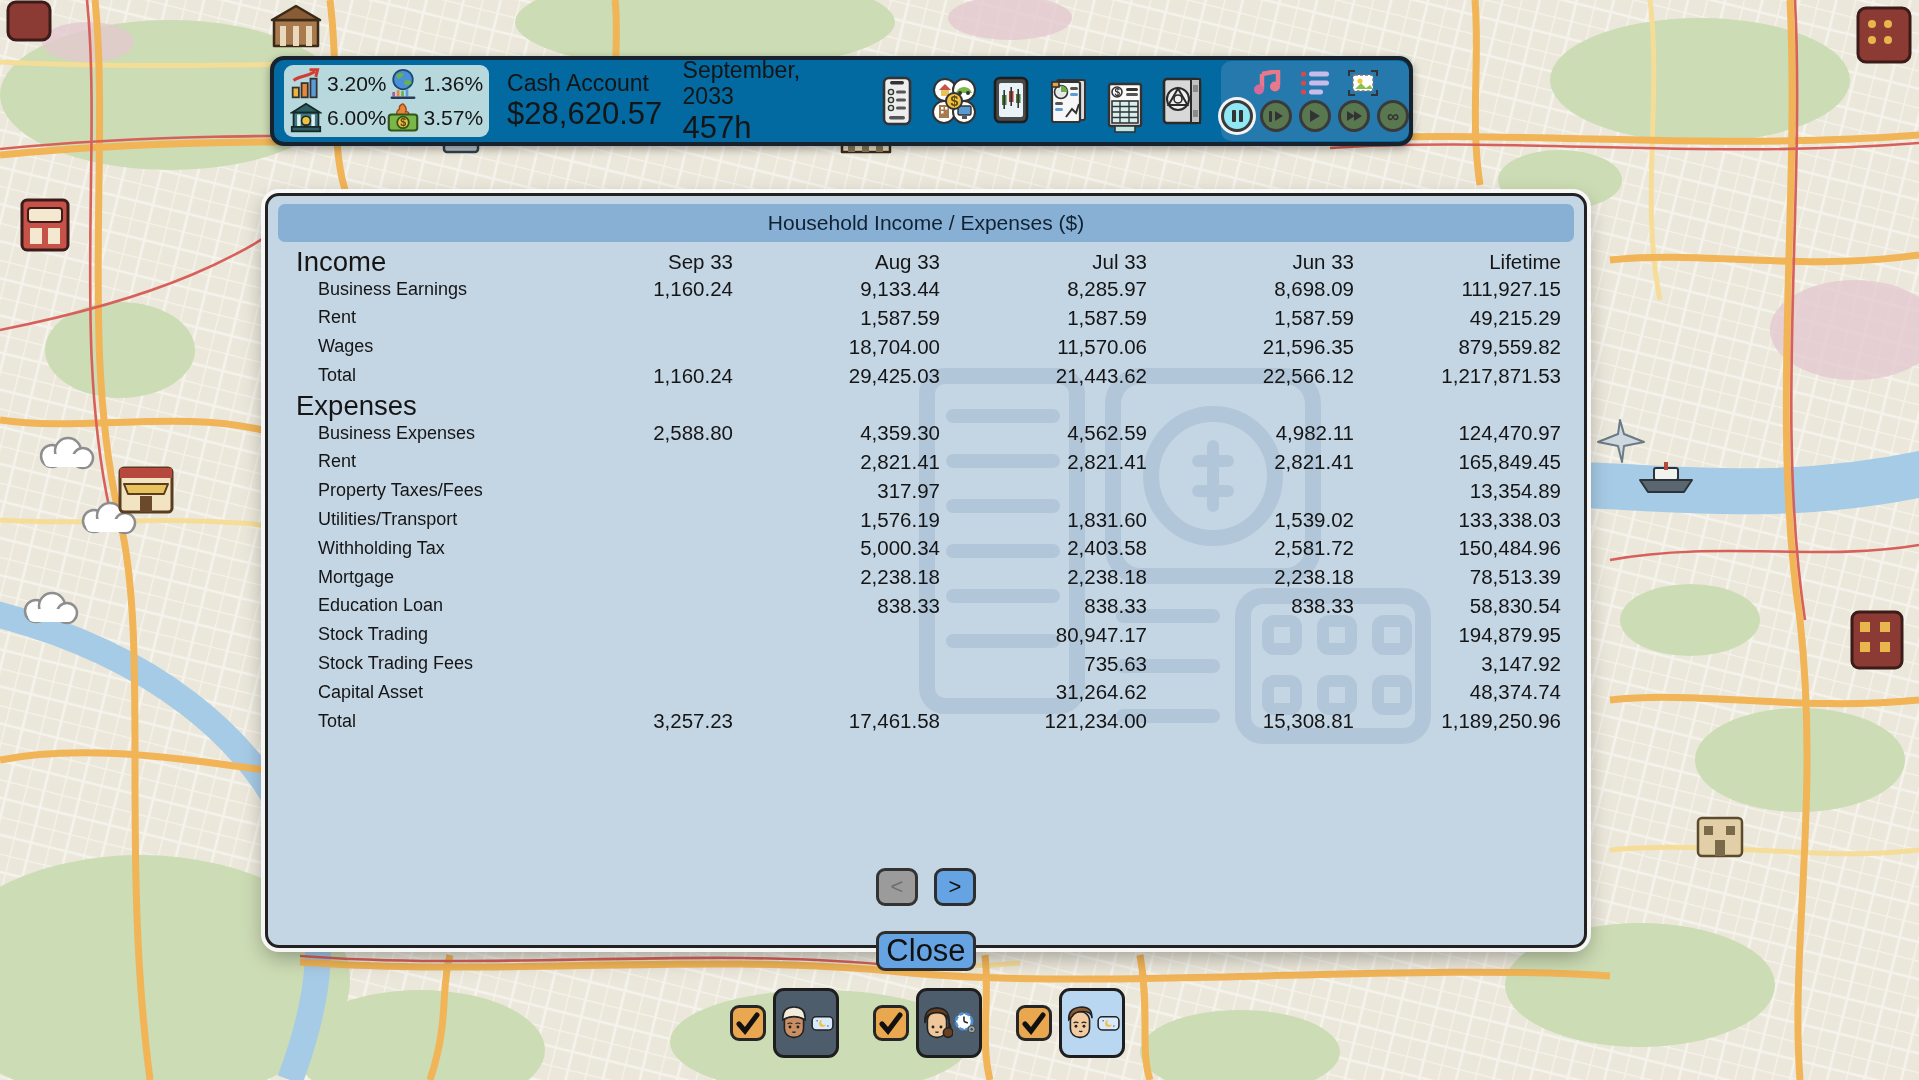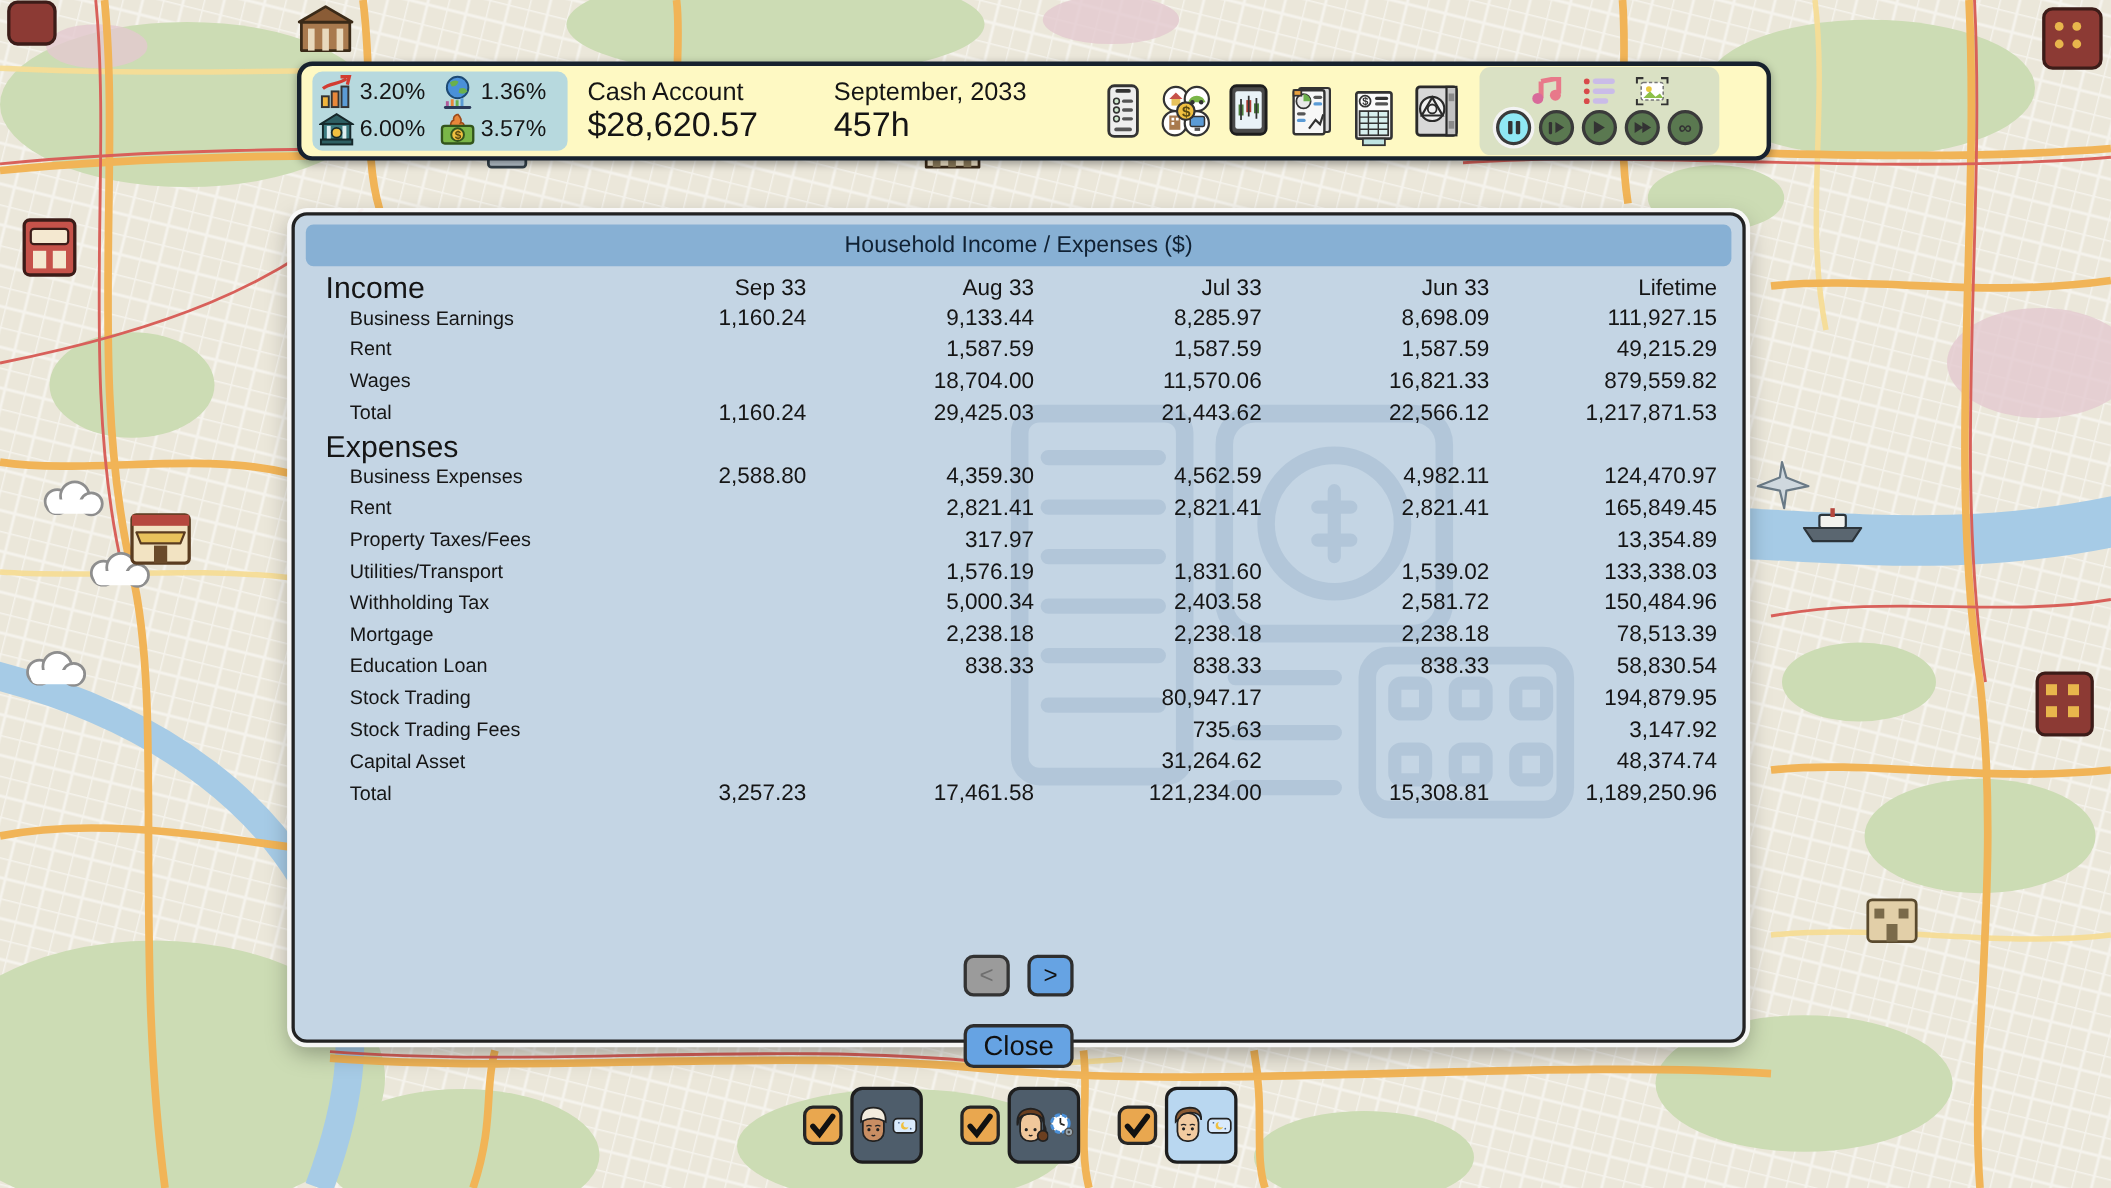--- a/index.html
+++ b/index.html
@@ -2,22 +2,22 @@
 <html><head>
 <meta charset="utf-8">
 <style>
   html,body{margin:0;padding:0;}
   body{width:1919px;height:1080px;overflow:hidden;position:relative;
        font-family:"Liberation Sans", sans-serif;color:#151515;background:#ebe7da;}
   #stage{position:absolute;inset:0;}
   svg.map{position:absolute;left:0;top:0;}
 
   
-  .topbar{position:absolute;left:270px;top:56px;width:1340px;height:90px;
-    background:#fef9c3;border:4px solid #17222e;border-radius:14px;
+  .topbar{position:absolute;left:270px;top:56px;width:1143px;height:90px;
+    background:#0369a1;border:4px solid #17222e;border-radius:14px;
     box-shadow:0 3px 8px rgba(0,0,0,.35);display:flex;align-items:center;box-sizing:border-box;}
   .stats{margin-left:10px;background:#b7d9de;border-radius:9px;height:72px;width:232px;
     display:grid;grid-template-columns:1fr 1fr;align-items:center;padding:2px 6px;box-sizing:border-box;}
   .stat{display:flex;align-items:center;gap:5px;font-size:21px;}
   .stat svg{width:32px;height:32px;flex:0 0 auto;}
   .cash,.datebox{width:212px;text-align:left;line-height:1.15;}
   .cash{margin-left:18px;} .datebox{margin-left:12px;}
   .lab{font-size:23px;} .bigv{font-size:31px;}
   .menuicons{display:flex;align-items:center;gap:7px;margin-left:26px;}
   .mbtn{width:50px;height:56px;display:flex;align-items:center;justify-content:center;background:none;border:none;padding:0;cursor:pointer;}
@@ -49,21 +49,21 @@
   .tlabel{font-size:18px;white-space:nowrap;}
   .tlabel.indent{padding-left:22px;}
   .tlabel.big{font-size:27.5px;padding-left:0;}
   .tspace{height:22px;}
   .nav{position:absolute;left:0;right:0;top:672px;display:flex;justify-content:center;gap:16px;}
   .navbtn{width:42px;height:38px;border-radius:9px;font-size:22px;cursor:pointer;
     border:3px solid #2e2e2e;display:flex;align-items:center;justify-content:center;box-sizing:border-box;}
   .navbtn.disabled{background:#9b9b9b;color:#6f6f6f;border-color:#333;}
   .navbtn.enabled{background:#66a3e3;color:#111;}
   .close{position:absolute;left:50%;transform:translateX(-50%);top:735px;width:100px;height:40px;
-    background:#66a3e3;border:3px solid #2e2e2e;border-radius:9px;font-size:25px;color:#111;
+    background:#66a3e3;border:3px solid #2e2e2e;border-radius:9px;font-size:31px;color:#111;
     font-family:"Liberation Sans",sans-serif;cursor:pointer;z-index:5;display:flex;align-items:center;justify-content:center;box-sizing:border-box;}
 
   
   .family{position:absolute;left:730px;top:988px;display:flex;gap:34px;align-items:center;}
   .member{display:flex;align-items:center;gap:7px;}
   .chk{width:36px;height:36px;border-radius:9px;background:#e9a74f;border:3px solid #262626;
     box-sizing:border-box;padding:0;cursor:pointer;display:flex;align-items:center;justify-content:center;}
   .card{width:66px;height:70px;border-radius:11px;border:3px solid #1e1e1e;box-sizing:border-box;
     display:flex;align-items:center;justify-content:center;gap:1px;cursor:pointer;padding:2px;}
   .card.dark{background:#4e5d6b;} .card.light{background:#b9d7f0;}
@@ -481,21 +481,21 @@
           <div class="tcell">1,587.59</div>
           <div class="tcell">1,587.59</div>
           <div class="tcell">1,587.59</div>
           <div class="tcell">49,215.29</div>
         </div>
         <div class="trow">
           <div class="tlabel indent">Wages</div>
           <div class="tcell"></div>
           <div class="tcell">18,704.00</div>
           <div class="tcell">11,570.06</div>
-          <div class="tcell">16,821.33</div>
+          <div class="tcell">21,596.35</div>
           <div class="tcell">879,559.82</div>
         </div>
         <div class="trow">
           <div class="tlabel indent">Total</div>
           <div class="tcell">1,160.24</div>
           <div class="tcell">29,425.03</div>
           <div class="tcell">21,443.62</div>
           <div class="tcell">22,566.12</div>
           <div class="tcell">1,217,871.53</div>
         </div>

